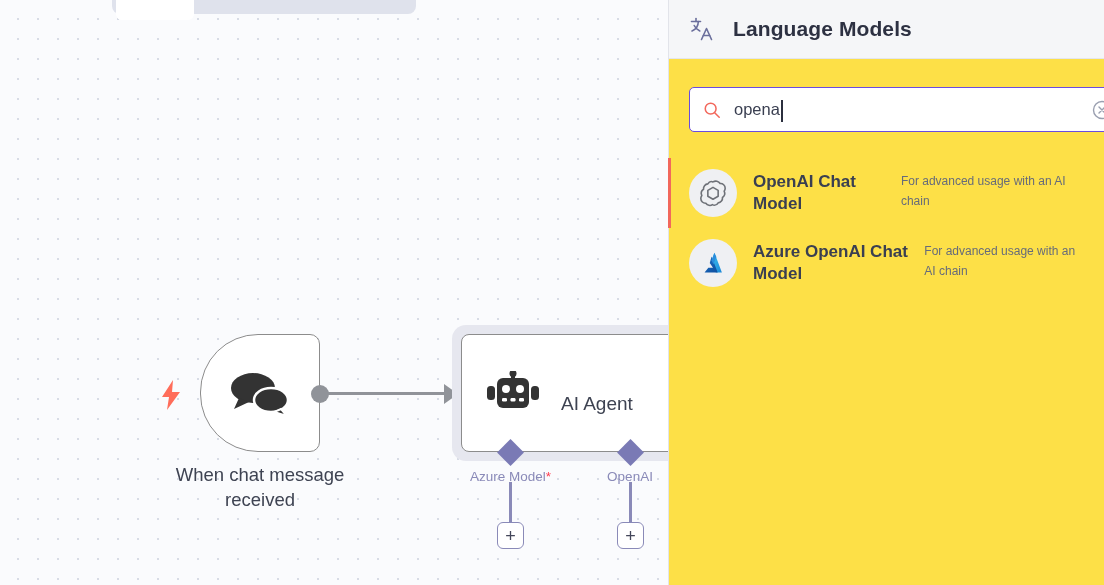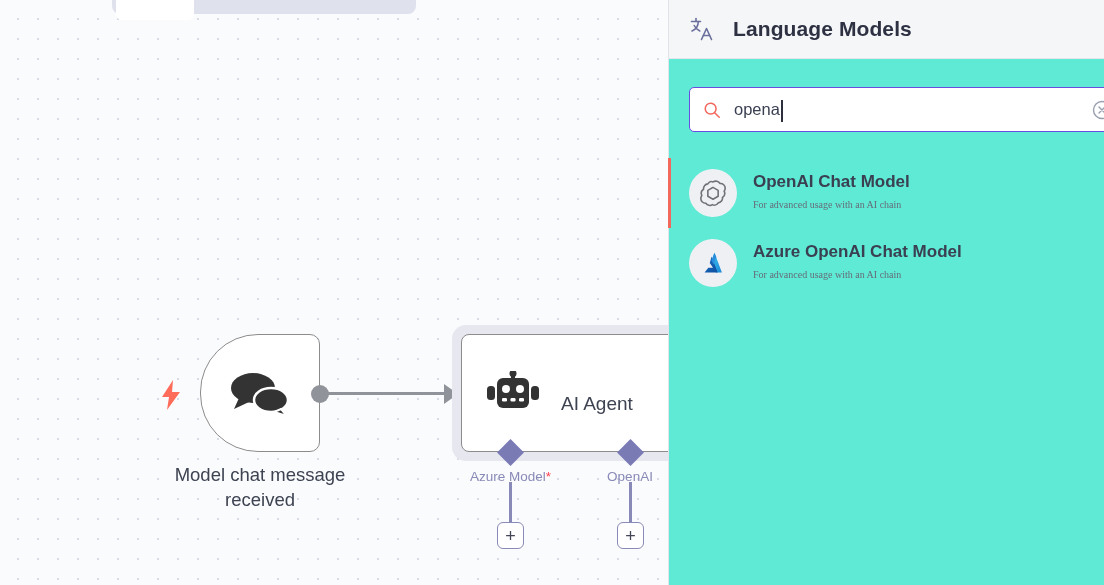--- a/index.html
+++ b/index.html
@@ -168,21 +168,21 @@
     cursor: pointer;
   }
   .p-chat { left: 497px; top: 522px; }
   .p-mem  { left: 617px; top: 522px; }
 
   
   .panel {
     position: absolute;
     left: 668px; top: 0;
     width: 436px; height: 585px;
-    background: #5eead4;
+    background: #fde047;
     border-left: 1px solid #e2e4ea;
   }
   .panel-header {
     height: 59px;
     background: #f5f6f8;
     border-bottom: 1px solid #e4e6ec;
     display: flex; align-items: center;
     padding-left: 20px;
     gap: 18px;
   }
@@ -248,32 +248,31 @@
     height: 70px;
     cursor: pointer;
   }
   .result-avatar {
     width: 48px; height: 48px;
     border-radius: 50%;
     background: #eff0f3;
     display: flex; align-items: center; justify-content: center;
     flex: none;
   }
-  .result-texts { display: flex; flex-direction: column; gap: 2px; }
+  .result-texts { display: flex; flex-direction: row; gap: 2px; }
   .result-title {
     font-size: 17px;
     font-weight: bold;
     color: #3a3f51;
     line-height: 22px;
   }
   .result-sub {
-    font-size: 10px;
+    font-size: 12px;
     color: #666b7a;
     line-height: 20px;
-    font-family: Liberation Serif, serif;
   }
 </style>
 </head>
 <body>
 
 <div id="app">
 
   <div class="canvas">
 
     <div class="top-toolbar">
@@ -293,21 +292,21 @@
           <path d="M10 29 L5 40 L20 33 Z" fill="#333333"></path>
           <ellipse cx="42" cy="31" rx="17" ry="12" fill="#333333" stroke="#ffffff" stroke-width="2.5"></ellipse>
           <path d="M52 40 L58 47 L45 43 Z" fill="#333333" stroke="#ffffff" stroke-width="2"></path>
         </svg>
       </span>
     </div>
     <div class="out-dot"></div>
     <div class="conn-line"></div>
     <div class="conn-arrow"></div>
     <div class="conn-endcap"></div>
-    <div class="trigger-label">Model chat message received</div>
+    <div class="trigger-label">When chat message received</div>
 
     <div class="agent-halo"></div>
     <div class="agent-node">
       <span class="agent-icon">
         <svg viewBox="0 0 52 44" width="52" height="44">
           <rect x="24" y="0" width="4" height="7" fill="#333333"></rect>
           <circle cx="26" cy="2.5" r="3.5" fill="#333333"></circle>
           <rect x="10" y="7" width="32" height="30" rx="6" fill="#333333"></rect>
           <rect x="0" y="15" width="8" height="14" rx="3.5" fill="#333333"></rect>
           <rect x="44" y="15" width="8" height="14" rx="3.5" fill="#333333"></rect>

